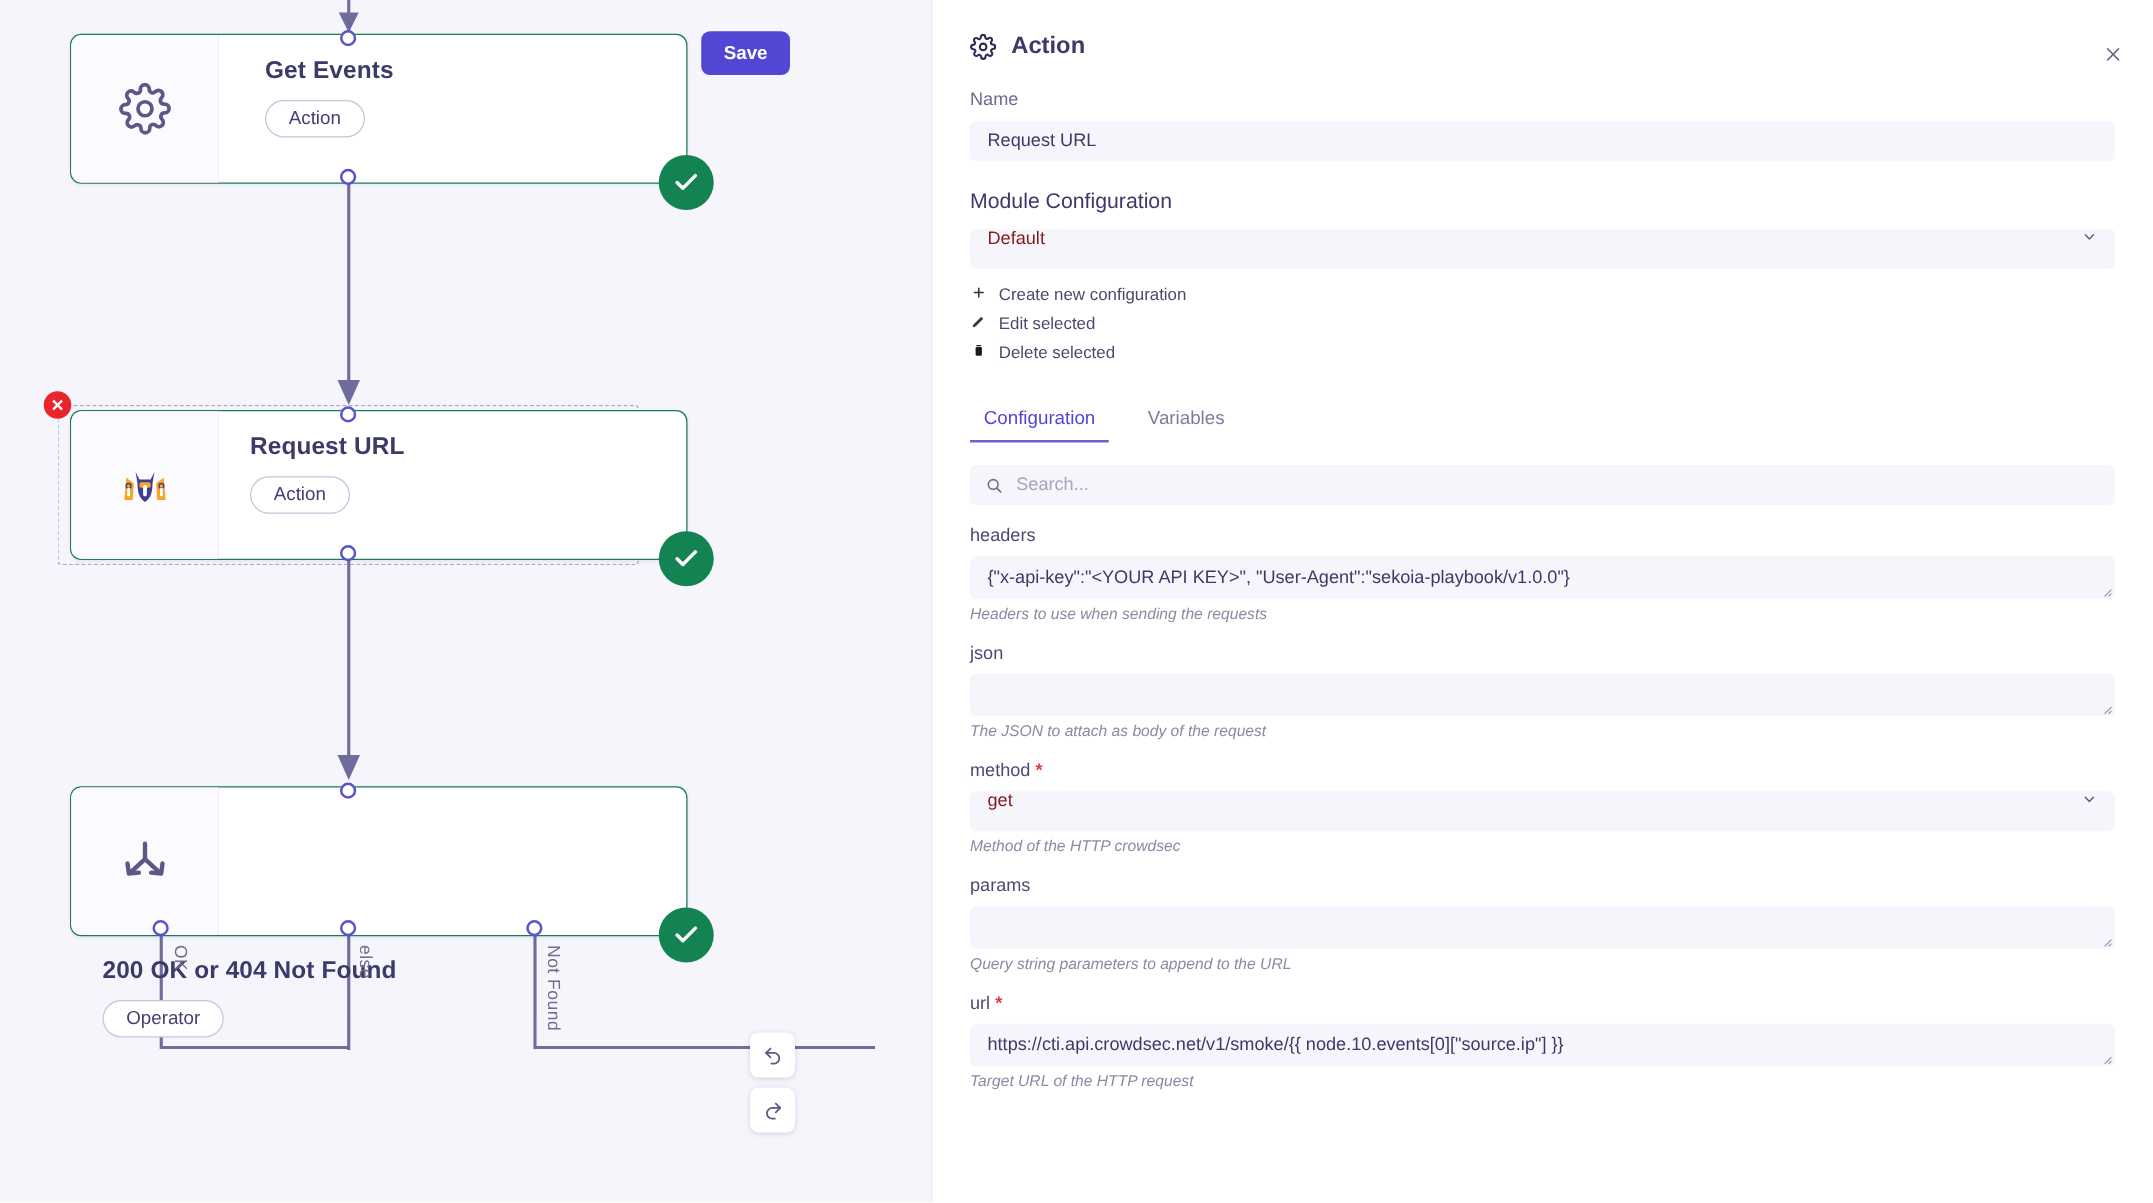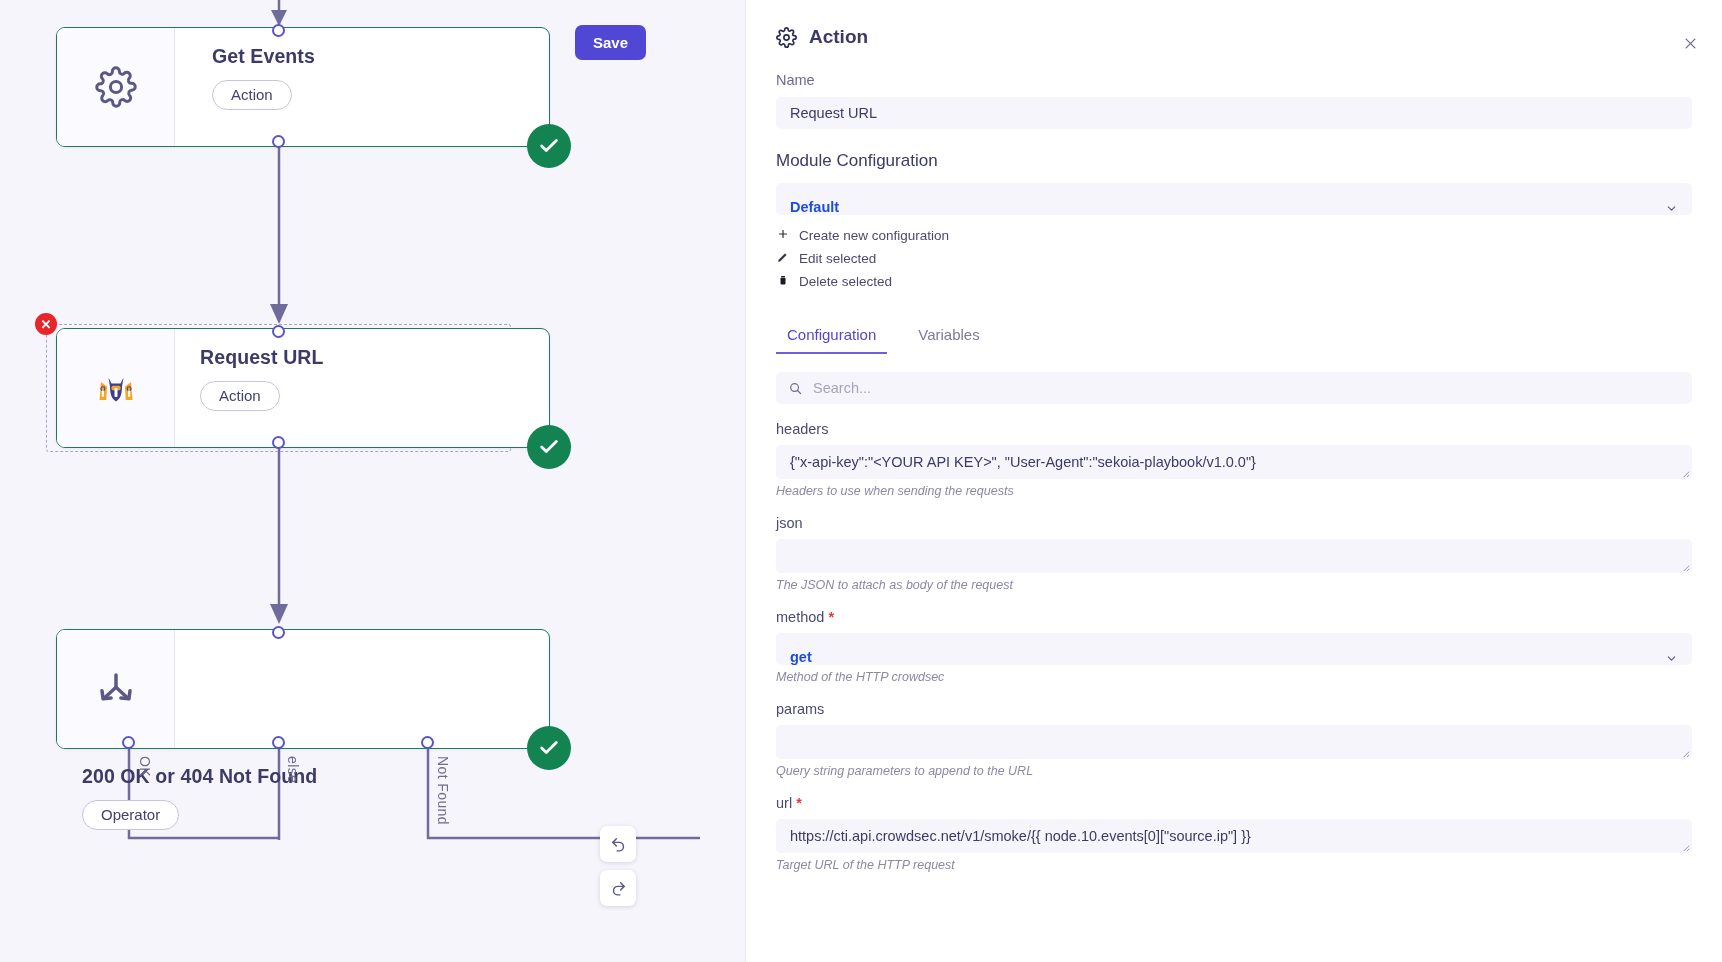--- a/index.html
+++ b/index.html
@@ -101,21 +101,21 @@
     font-size: 14px;
     color: #6f6c8c;
     writing-mode: vertical-rl;
     text-orientation: mixed;
     letter-spacing: .4px;
     white-space: nowrap;
   }
 
   .save-btn {
     position: absolute;
-    top: 25px; left: 575px;
+    top: 25px; left: 561px;
     background: #5147d5;
     color: #fff;
     border: none;
     border-radius: 7px;
     padding: 9px 18px;
     font-size: 15px;
     font-weight: bold;
     font-family: "Liberation Sans", sans-serif;
     cursor: pointer;
   }
@@ -197,26 +197,25 @@
     outline: none;
   }
   .select {
     width: 100%;
     height: 32px;
     background: #f6f5fb;
     border: none;
     border-radius: 5px;
     padding: 0 14px;
     font-size: 14.5px;
-    color: #1d4ed8;
-    display: flex; align-items: flex-end;
+    color: #7f1d1d;
+    display: flex; align-items: flex-start;
     justify-content: space-between;
     cursor: pointer;
     position: relative;
-    font-weight: bold;
   }
   .select .chev { color: #6d6b92; font-size: 12px; }
   .chev svg { width: 13px; height: 13px; display: block; }
 
   .cfg-links { margin-top: 9px; }
   .cfg-link {
     display: flex; align-items: flex-start;
     gap: 10px;
     font-size: 13.5px;
     color: #4c4a6b;

